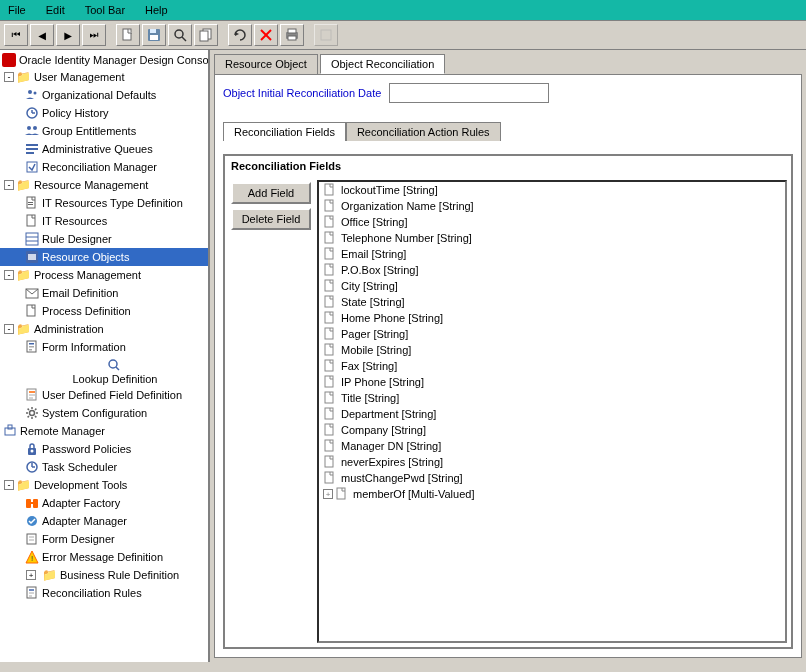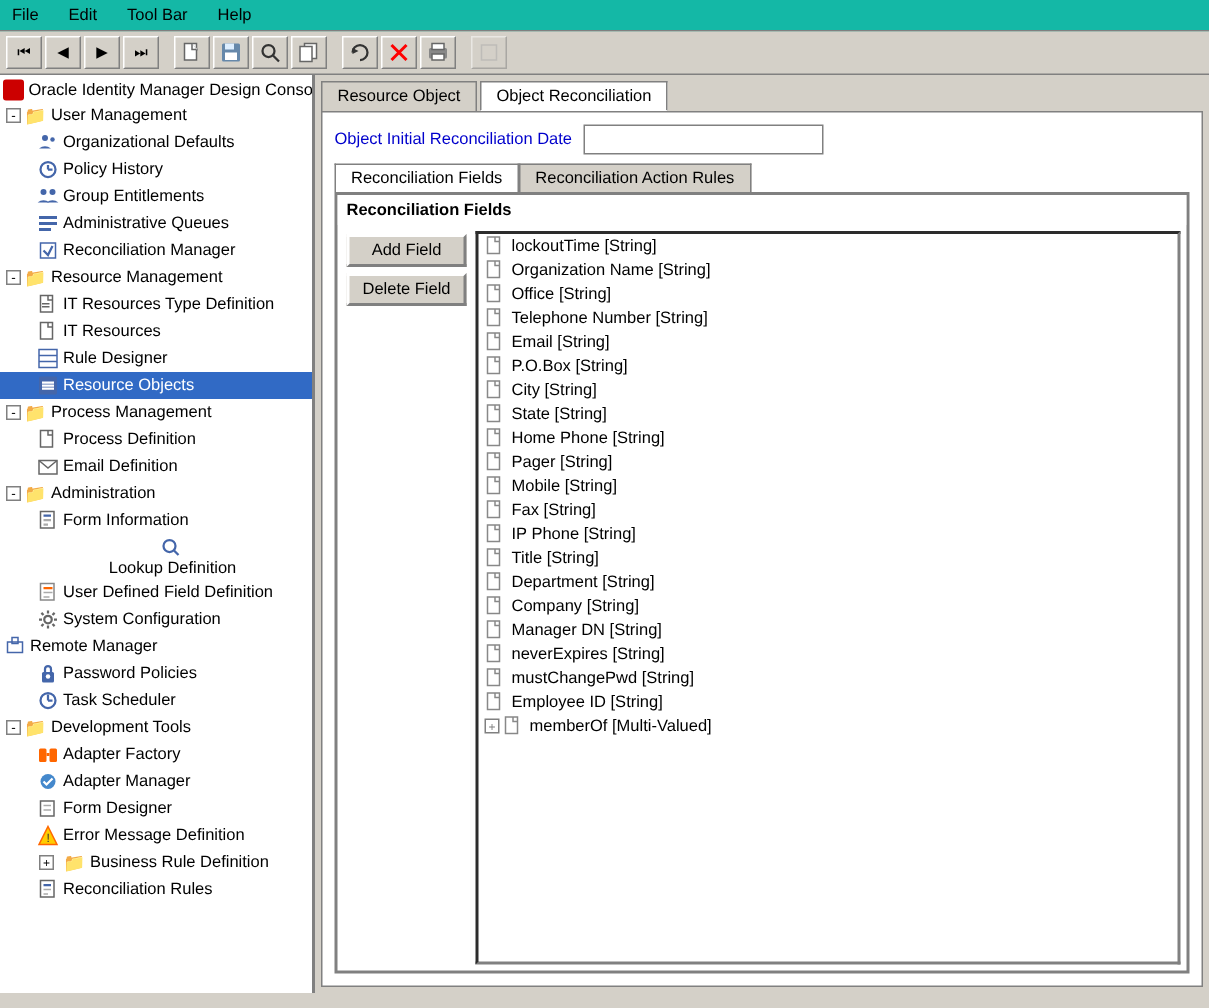--- a/index.html
+++ b/index.html
@@ -29,21 +29,21 @@
     
     
     .content-panel { flex: 1; background: #d4d0c8; overflow: hidden; display: flex; flex-direction: column; }
     
     
     .tab-bar { display: flex; padding: 4px 4px 0 4px; gap: 2px; }
     .tab { padding: 3px 10px; background: #d4d0c8; border: 1px solid #808080; cursor: pointer; font-size: 11px; border-bottom: none; }
     .tab.active { background: white; font-weight: normal; border-bottom: 1px solid white; }
     
     
-    .content-area { flex: 1; background: white; margin: 0 4px 4px 4px; border: 1px solid #808080; padding: 8px; overflow: hidden; display: flex; flex-direction: column; }
+    .content-area { flex: 1; background: white; margin: 0 4px 4px 4px; border: 1px solid #808080; padding: 8px; overflow: hidden; display: flex; flex-direction: column; gap: 13px; }
     
     .field-row { display: flex; align-items: center; margin-bottom: 6px; }
     .field-label { font-size: 11px; color: #0000cc; margin-right: 8px; white-space: nowrap; }
     .field-input { height: 20px; border: 1px solid #808080; background: white; width: 160px; }
     
     
     .inner-tab-bar { display: flex; gap: 0; margin-bottom: 0; }
     .inner-tab { padding: 3px 10px; background: #d4d0c8; border: 1px solid #808080; cursor: pointer; font-size: 11px; border-bottom: none; }
     .inner-tab.active { background: white; }
     
@@ -263,34 +263,34 @@
 
       <div>
         <div class="tree-item" style="padding-left:4px;">
           <span class="expand-box">-</span>
           <span class="icon folder-icon">📁</span>
           <span class="label">Process Management</span>
         </div>
         <div class="tree-item" style="padding-left:24px;">
           <span class="icon">
             <svg width="14" height="14" viewBox="0 0 14 14">
+                <rect x="1" y="3" width="12" height="9" fill="white" stroke="#666" stroke-width="1"></rect>
+                <polyline points="1,3 7,8 13,3" fill="none" stroke="#666" stroke-width="1"></polyline>
+              </svg>
+          </span>
+          <span class="label">Email Definition</span>
+        </div>
+        <div class="tree-item" style="padding-left:24px;">
+          <span class="icon">
+            <svg width="14" height="14" viewBox="0 0 14 14">
                 <rect x="2" y="1" width="8" height="11" fill="white" stroke="#666" stroke-width="1"></rect>
                 <polyline points="7,1 7,4 10,4" fill="none" stroke="#666"></polyline>
               </svg>
           </span>
           <span class="label">Process Definition</span>
-        </div>
-        <div class="tree-item" style="padding-left:24px;">
-          <span class="icon">
-            <svg width="14" height="14" viewBox="0 0 14 14">
-                <rect x="1" y="3" width="12" height="9" fill="white" stroke="#666" stroke-width="1"></rect>
-                <polyline points="1,3 7,8 13,3" fill="none" stroke="#666" stroke-width="1"></polyline>
-              </svg>
-          </span>
-          <span class="label">Email Definition</span>
         </div>
       </div>
 
       <div>
         <div class="tree-item" style="padding-left:4px;">
           <span class="expand-box">-</span>
           <span class="icon folder-icon">📁</span>
           <span class="label">Administration</span>
         </div>
         <div class="tree-item" style="padding-left:24px;">
@@ -588,27 +588,20 @@
                 </svg>
               <span>neverExpires [String]</span>
             </div>
             <div class="field-list-item">
               <svg class="file-icon" viewBox="0 0 14 14">
                   <rect x="2" y="1" width="8" height="11" fill="white" stroke="#888" stroke-width="1"></rect>
                   <polyline points="7,1 7,4 10,4" fill="none" stroke="#888" stroke-width="1"></polyline>
                 </svg>
               <span>mustChangePwd [String]</span>
             </div>
-            <div class="field-list-item">
-              <svg class="file-icon" viewBox="0 0 14 14">
-                  <rect x="2" y="1" width="8" height="11" fill="white" stroke="#888" stroke-width="1"></rect>
-                  <polyline points="7,1 7,4 10,4" fill="none" stroke="#888" stroke-width="1"></polyline>
-                </svg>
-              <span>Employee ID [String]</span>
-            </div>
 
             <div class="field-list-item">
               <span class="expand-box mv-expand" style="font-size:8px;width:10px;height:10px;display:inline-flex;align-items:center;justify-content:center;border:1px solid #808080;background:white;margin-right:2px;flex-shrink:0;">+</span>
               <svg class="file-icon" viewBox="0 0 14 14">
                   <rect x="2" y="1" width="8" height="11" fill="white" stroke="#888" stroke-width="1"></rect>
                   <polyline points="7,1 7,4 10,4" fill="none" stroke="#888" stroke-width="1"></polyline>
                 </svg>
               <span>memberOf [Multi-Valued]</span>
             </div>
 

